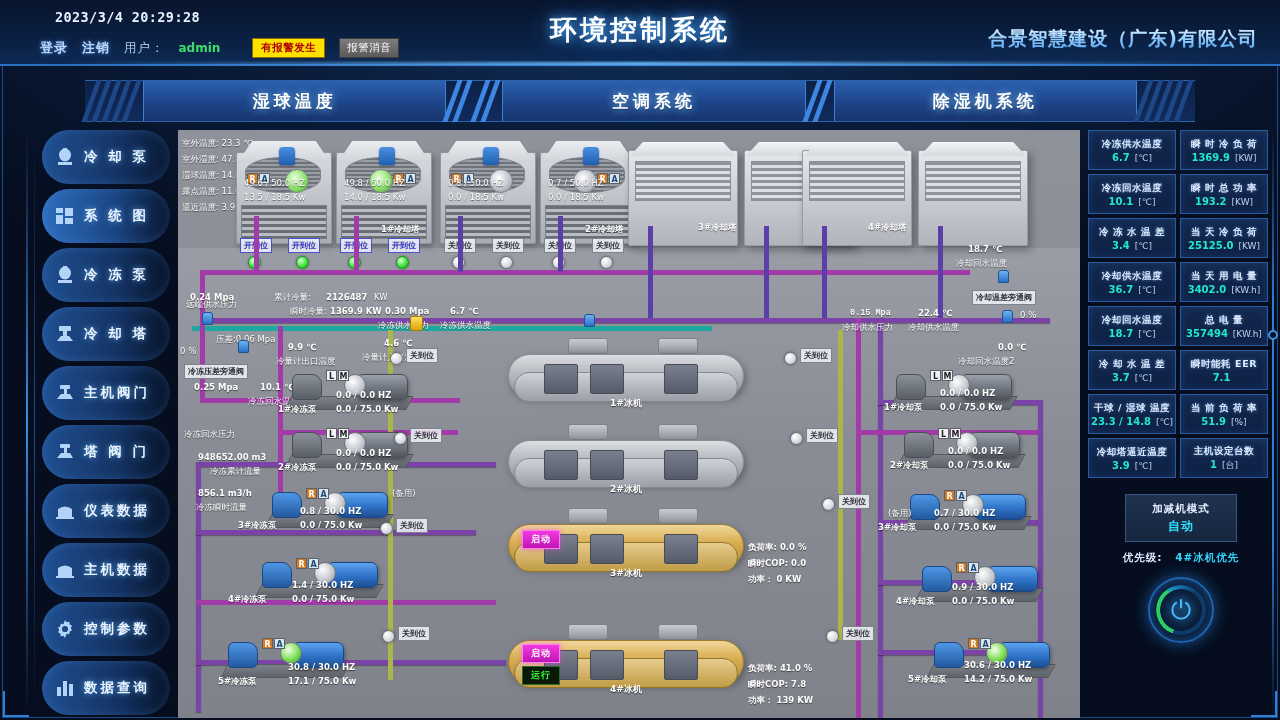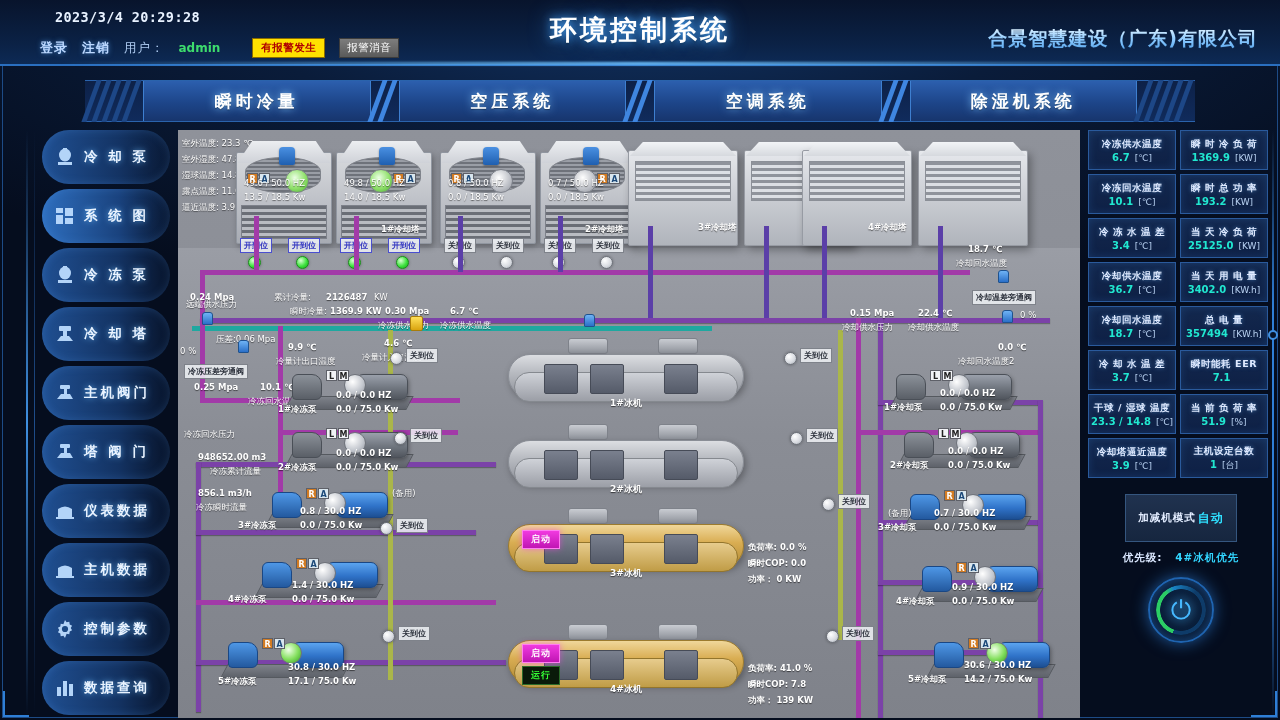--- a/index.html
+++ b/index.html
@@ -333,21 +333,21 @@
     text-shadow:0 0 4px rgba(100,180,255,.5);
   }
   .card .vrow{ display:flex; align-items:baseline; gap:5px; }
   .card .v{ font-size:10px; font-weight:bold; color:#21e7d0; }
   .card .u{ font-size:9px; color:#b9d2f2; }
 
   .modebox{
     margin:16px auto 0; width:112px; height:48px;
     background:linear-gradient(180deg,#20324f,#16263f);
     border:1px solid #35567f;
-    display:flex; flex-direction:row; align-items:center; justify-content:center; gap:2px;text-align:right;
+    display:flex; flex-direction:column; align-items:center; justify-content:center; gap:2px;text-align:right;
   }
   .modebox .t{ font-size:10.5px; color:#e3edff; font-weight:bold; letter-spacing:1px; }
   .modebox .v{ font-size:12px; color:#2fe0ff; font-weight:bold; letter-spacing:1px; }
   .prio{
     margin-top:9px; text-align:center; font-size:10.5px; font-weight:bold;
     color:#dbe8ff; letter-spacing:1px;
   }
   .prio b{ color:#32d6ff; margin-left:8px; }
   .powerbtn{
     margin:12px auto 0; width:66px; height:66px; border-radius:50%;
@@ -402,26 +402,25 @@
 </div>
 
 <div class="tabbar">
   <div class="slashes">
       <i></i>
       <i></i>
       <i></i>
       <i></i>
       <i></i>
     </div>
-  <div class="tab">瞬时冷量</div>
+  <div class="tab">湿球温度</div>
   <div class="slashes bright">
       <i></i>
       <i></i>
     </div>
-  <div class="tab">空压系统</div>
   <div class="slashes bright">
       <i></i>
       <i></i>
     </div>
   <div class="tab">空调系统</div>
   <div class="slashes bright">
       <i></i>
       <i></i>
     </div>
   <div class="tab">除湿机系统</div>
@@ -747,21 +746,21 @@
   <div class="vlabel" style="left:6px;top:234px;">冷冻压差旁通阀</div>
   <div class="stage-txt b" style="left:16px;top:252px;">0.25 Mpa</div>
   <div class="stage-txt" style="left:6px;top:266px;margin-top:33px;">冷冻回水压力</div>
   <div class="stage-txt b" style="left:82px;top:252px;">10.1  ℃</div>
   <div class="stage-txt" style="left:70px;top:266px;">冷冻回水温度</div>
   <div class="stage-txt b" style="left:20px;top:322px;">948652.00 m3</div>
   <div class="stage-txt" style="left:32px;top:336px;">冷冻累计流量</div>
   <div class="stage-txt b" style="left:20px;top:358px;">856.1  m3/h</div>
   <div class="stage-txt" style="left:18px;top:372px;">冷冻瞬时流量</div>
 
-  <div class="stage-txt b" style="left:672px;top:178px;">0.15  Mpa</div>
+  <div class="stage-txt b" style="left:672px;top:178px;font-family:Liberation Mono, monospace;">0.15  Mpa</div>
   <div class="stage-txt" style="left:664px;top:192px;">冷却供水压力</div>
   <div class="stage-txt b" style="left:740px;top:178px;">22.4  ℃</div>
   <div class="stage-txt" style="left:730px;top:192px;">冷却供水温度</div>
   <div class="stage-txt b" style="left:790px;top:114px;">18.7 ℃</div>
   <div class="stage-txt" style="left:778px;top:128px;">冷却回水温度</div>
   <div class="vlabel" style="left:794px;top:160px;">冷却温差旁通阀</div>
   <div class="stage-txt" style="left:842px;top:180px;">
     <span>0</span>
     <span>%</span>
   </div>

